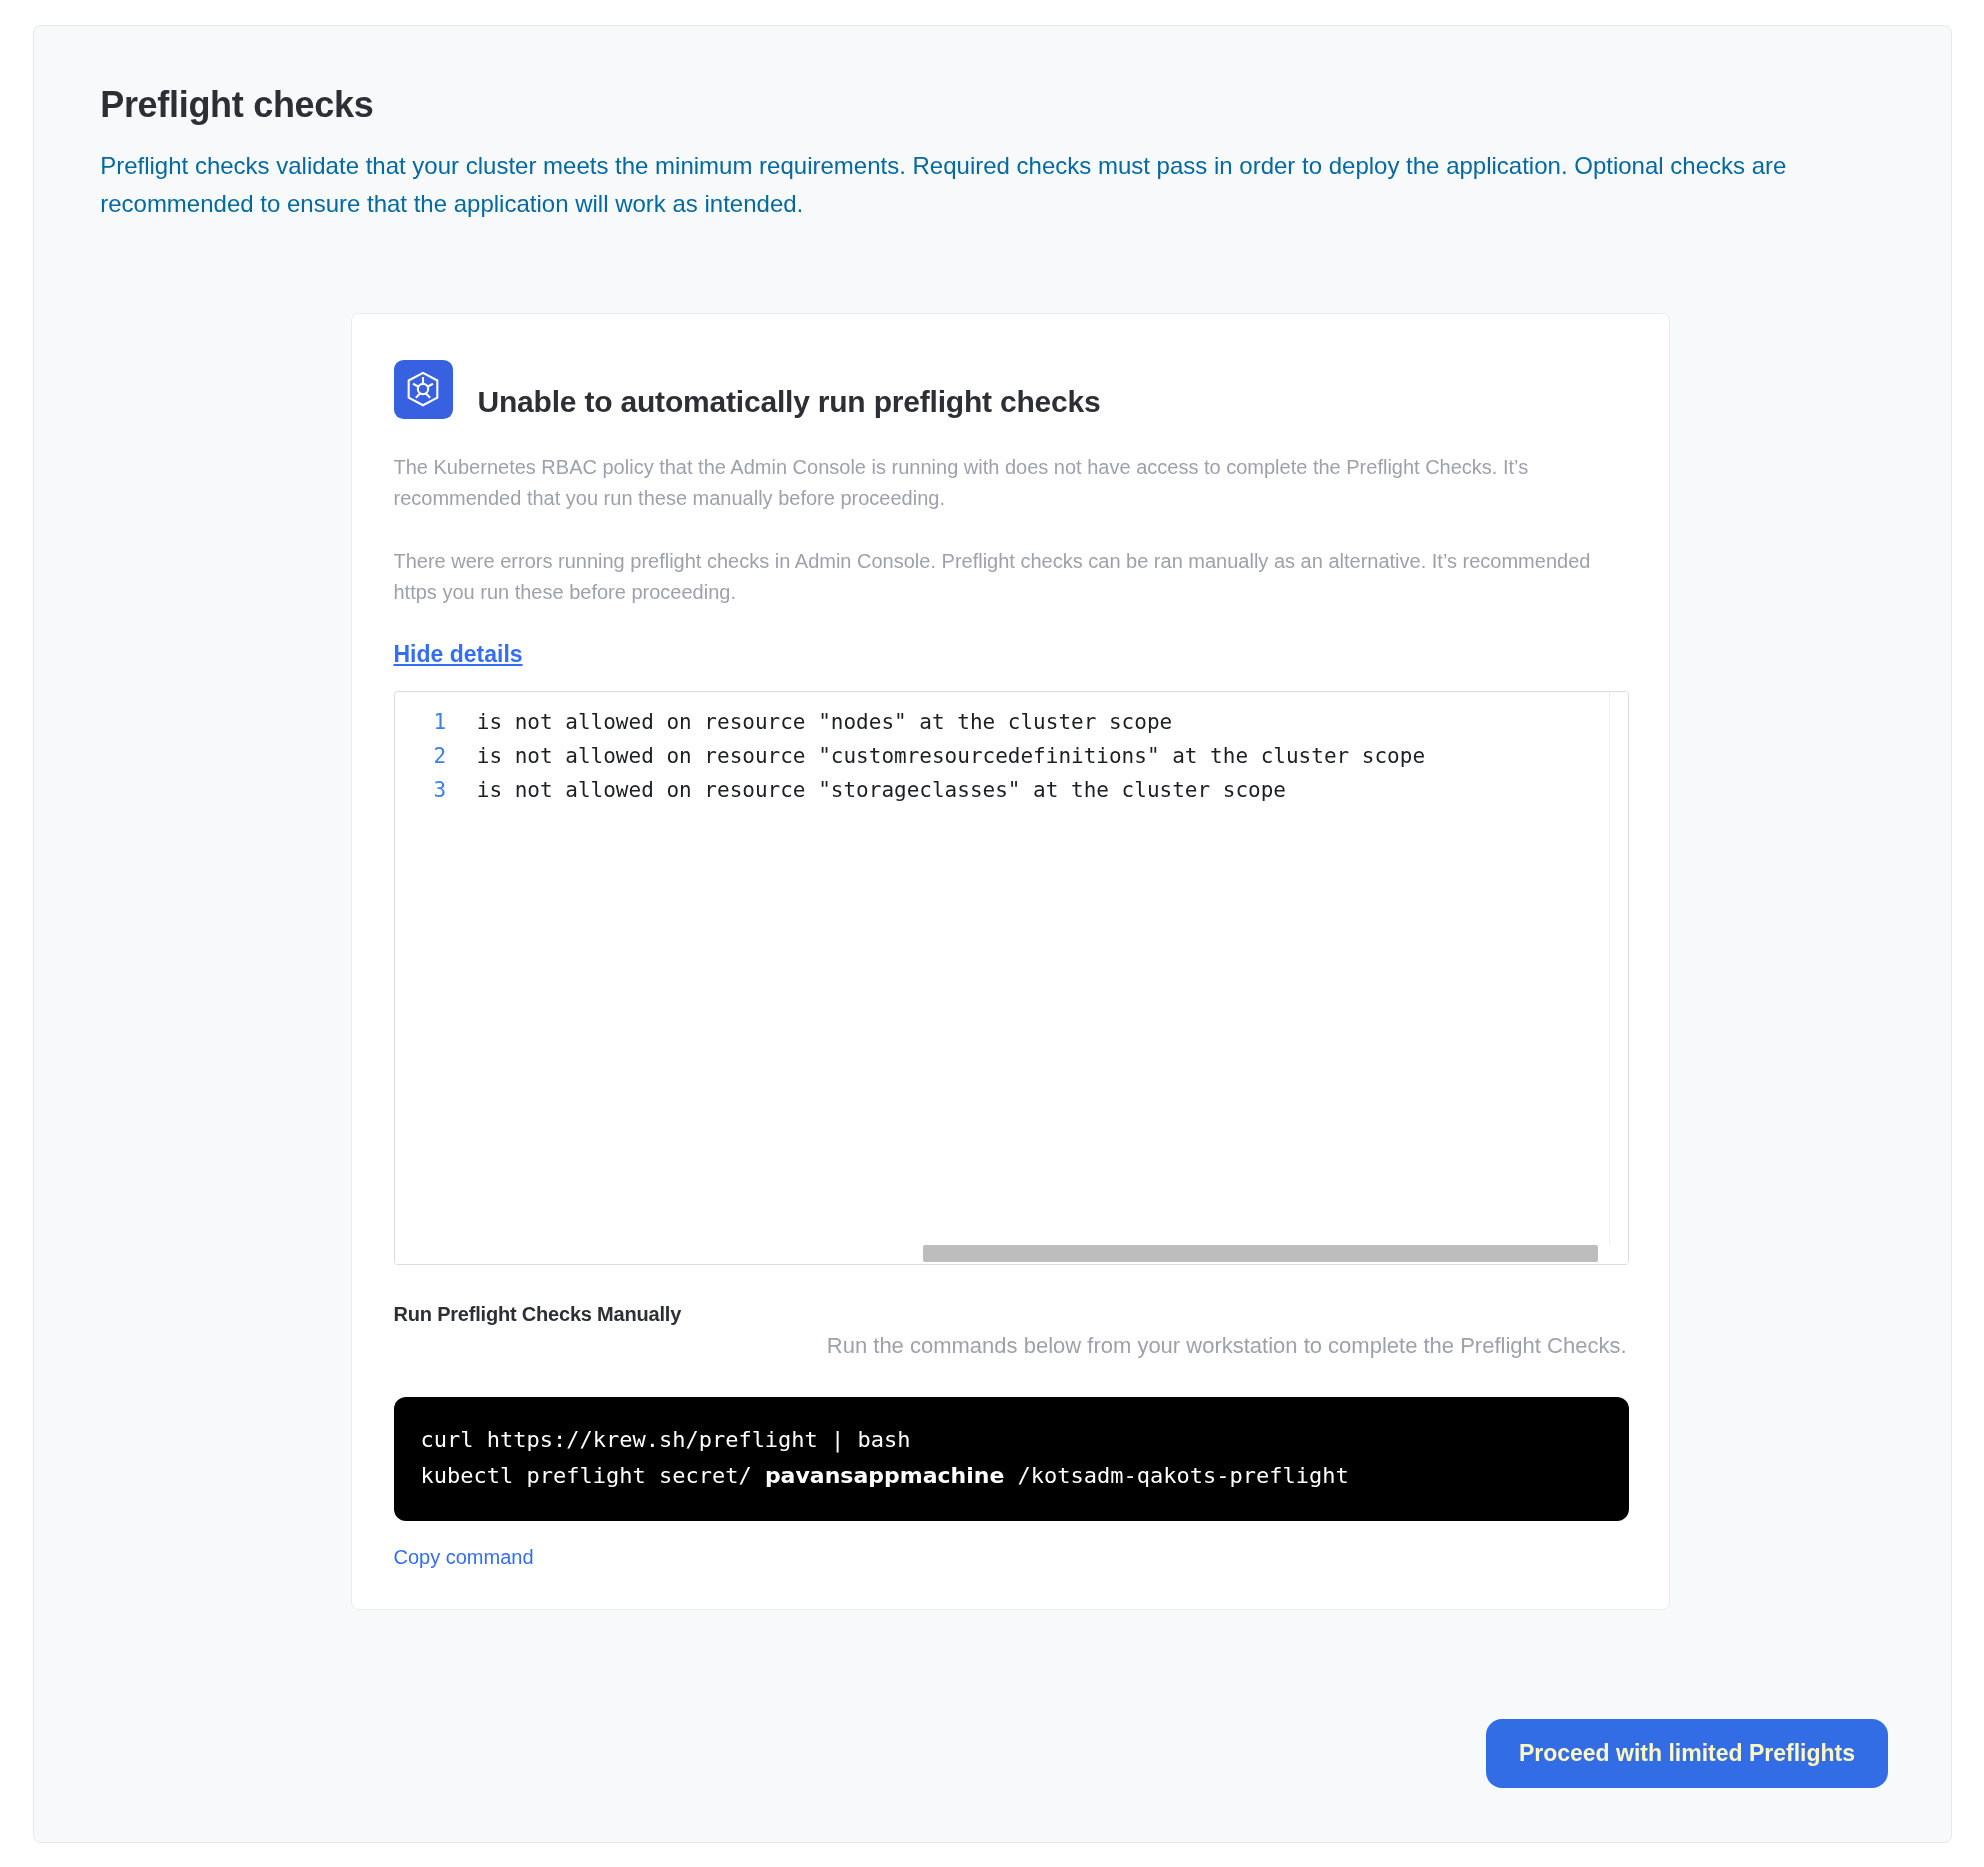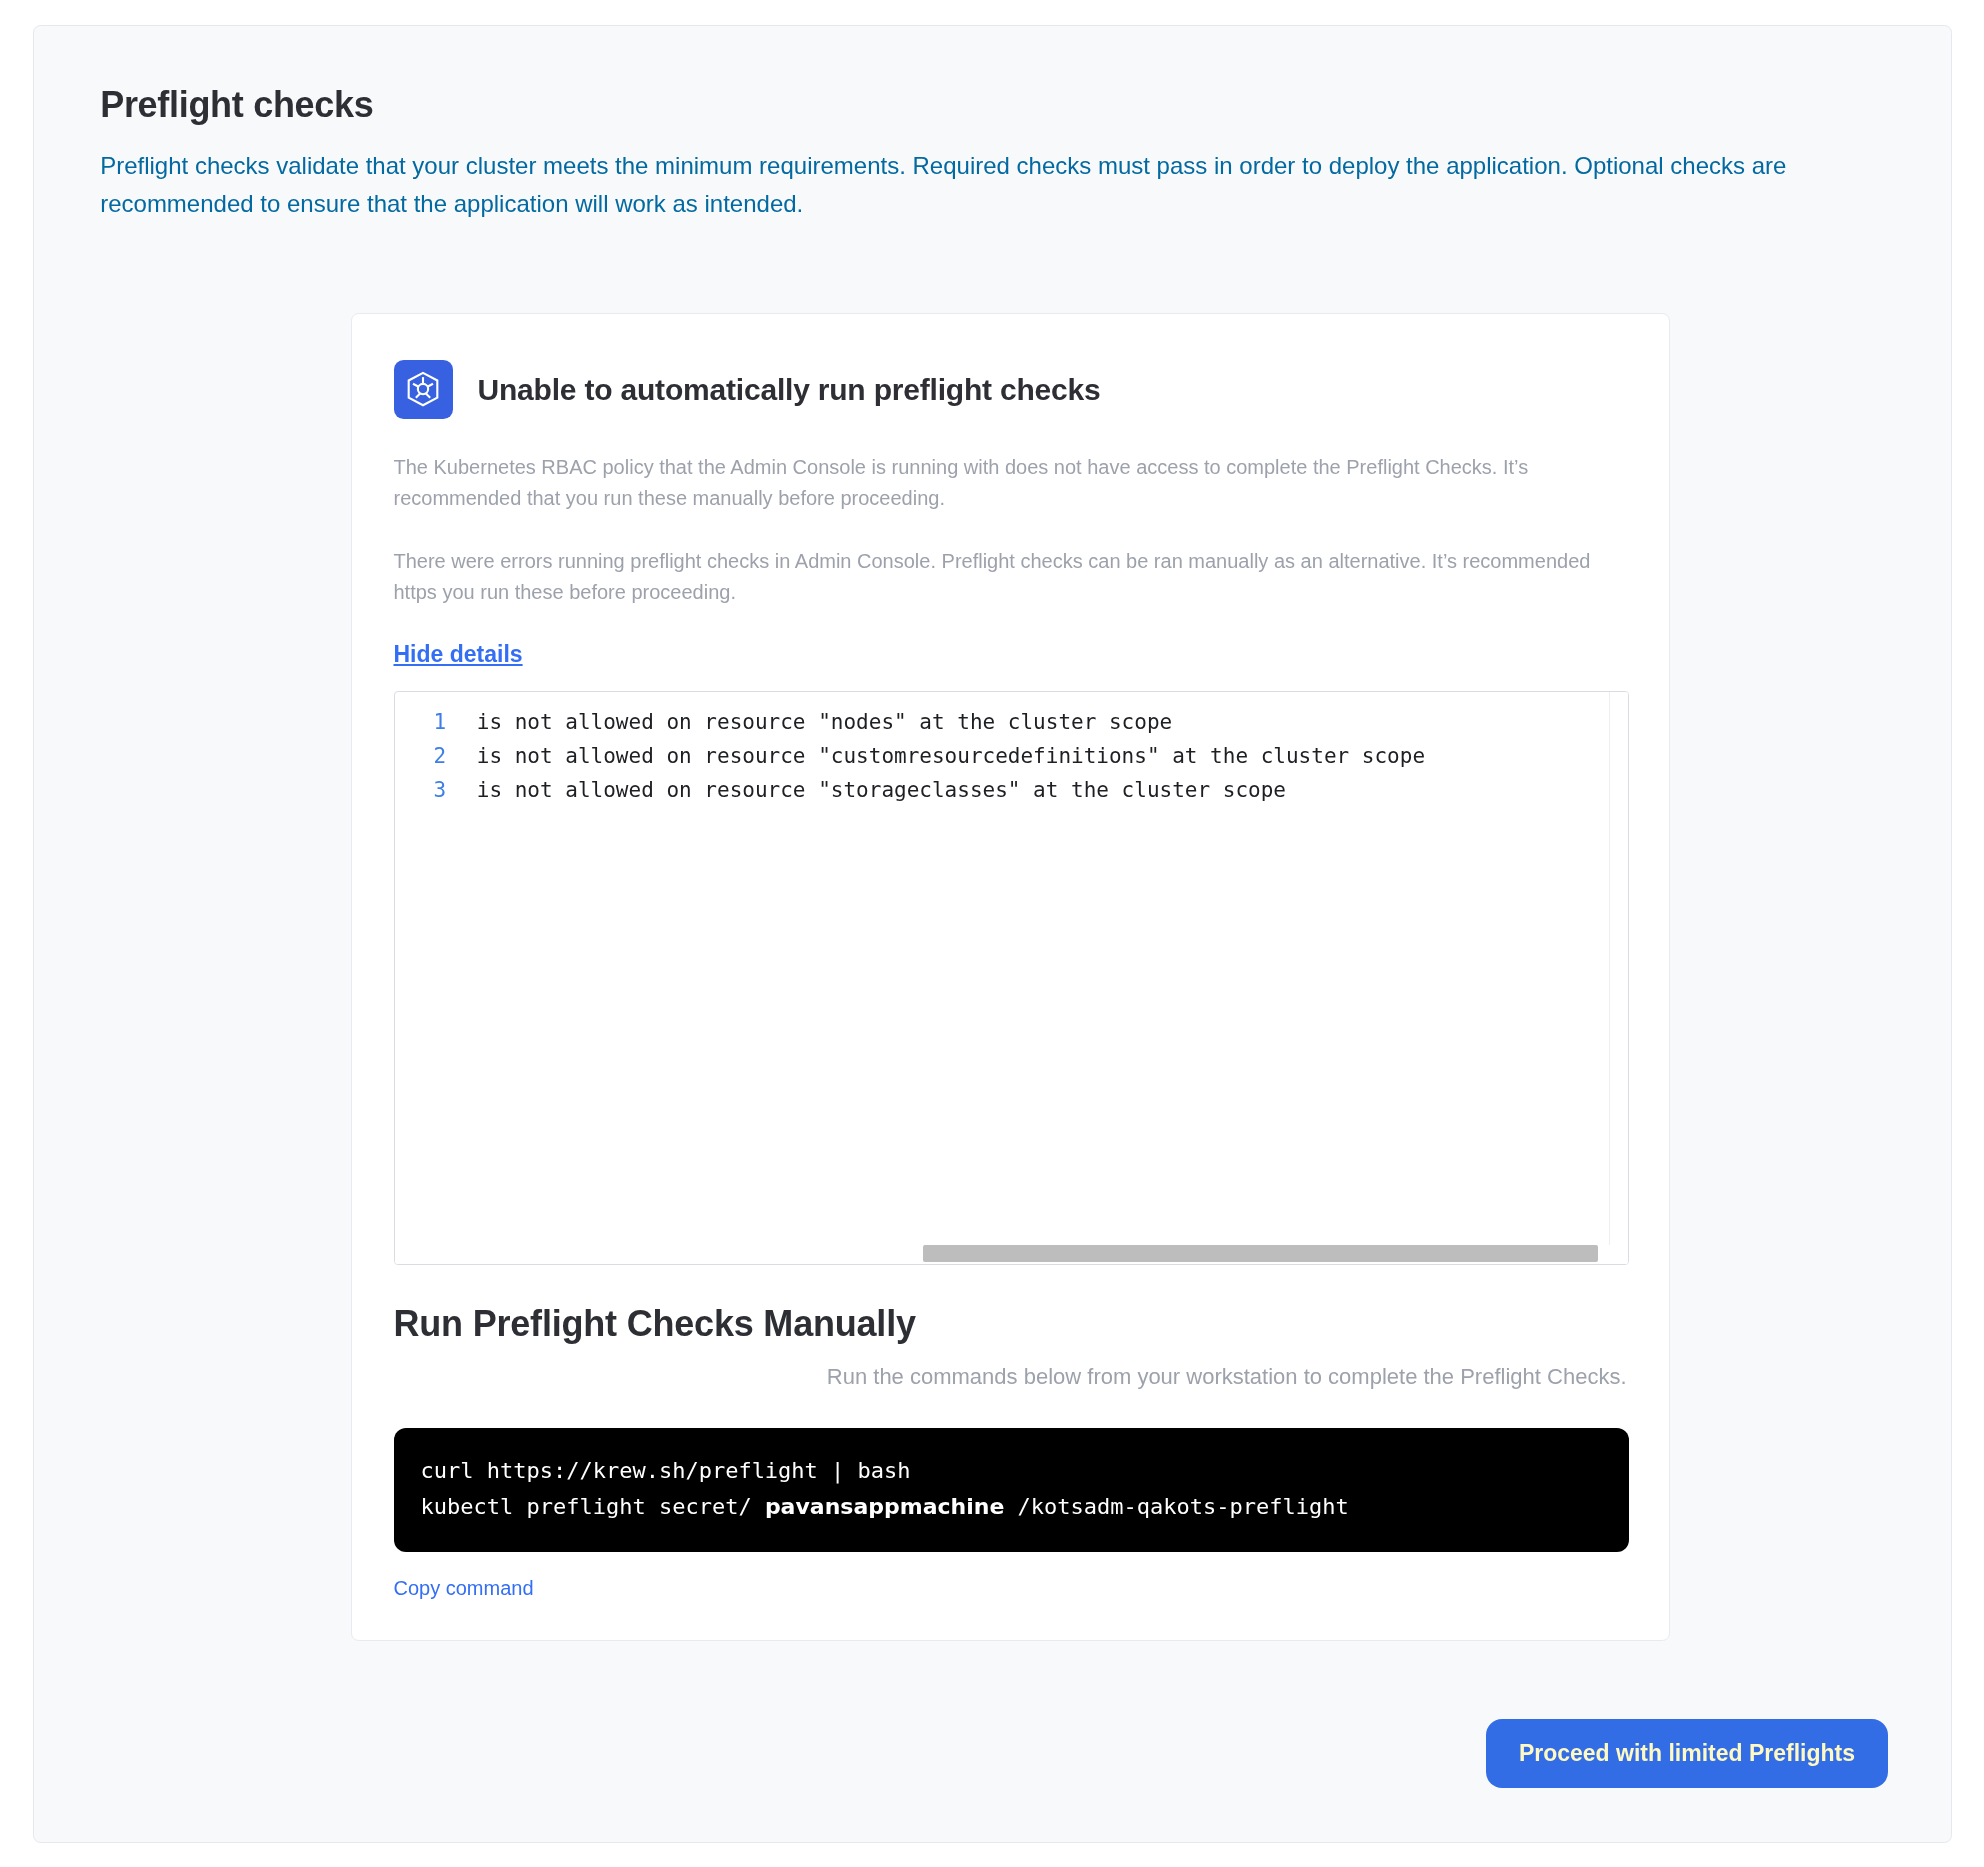--- a/index.html
+++ b/index.html
@@ -54,21 +54,21 @@
     top: 287px;
     width: 1319px;
     background: #ffffff;
     border: 1.9px solid #e8eaee;
     border-radius: 7.6px;
     padding: 46px 42px 40px 42px;
   }
 
   .card-head {
     display: flex;
-    align-items: center;
+    align-items: flex-end;
     gap: 25px;
     margin-bottom: 32.5px;
   }
 
   .k8s-icon {
     width: 59px;
     height: 59px;
     flex: 0 0 59px;
     border-radius: 9.6px;
     background: #3761e0;
@@ -157,24 +157,24 @@
     position: absolute;
     top: 0;
     right: 0;
     bottom: 0;
     width: 19px;
     background: #ffffff;
     border-left: 1px solid #eceef1;
   }
 
   .section-title {
-    font-size: 36px;
+    font-size: 20px;
     font-weight: bold;
     color: #2d2f35;
-    margin-bottom: 19px;
+    margin-bottom: 7px;
     letter-spacing: -0.2px;
   }
 
   .section-desc {
     font-size: 22px;
     color: #9da1ab;
     margin-bottom: 38px;
     text-align: right;
   }
 

